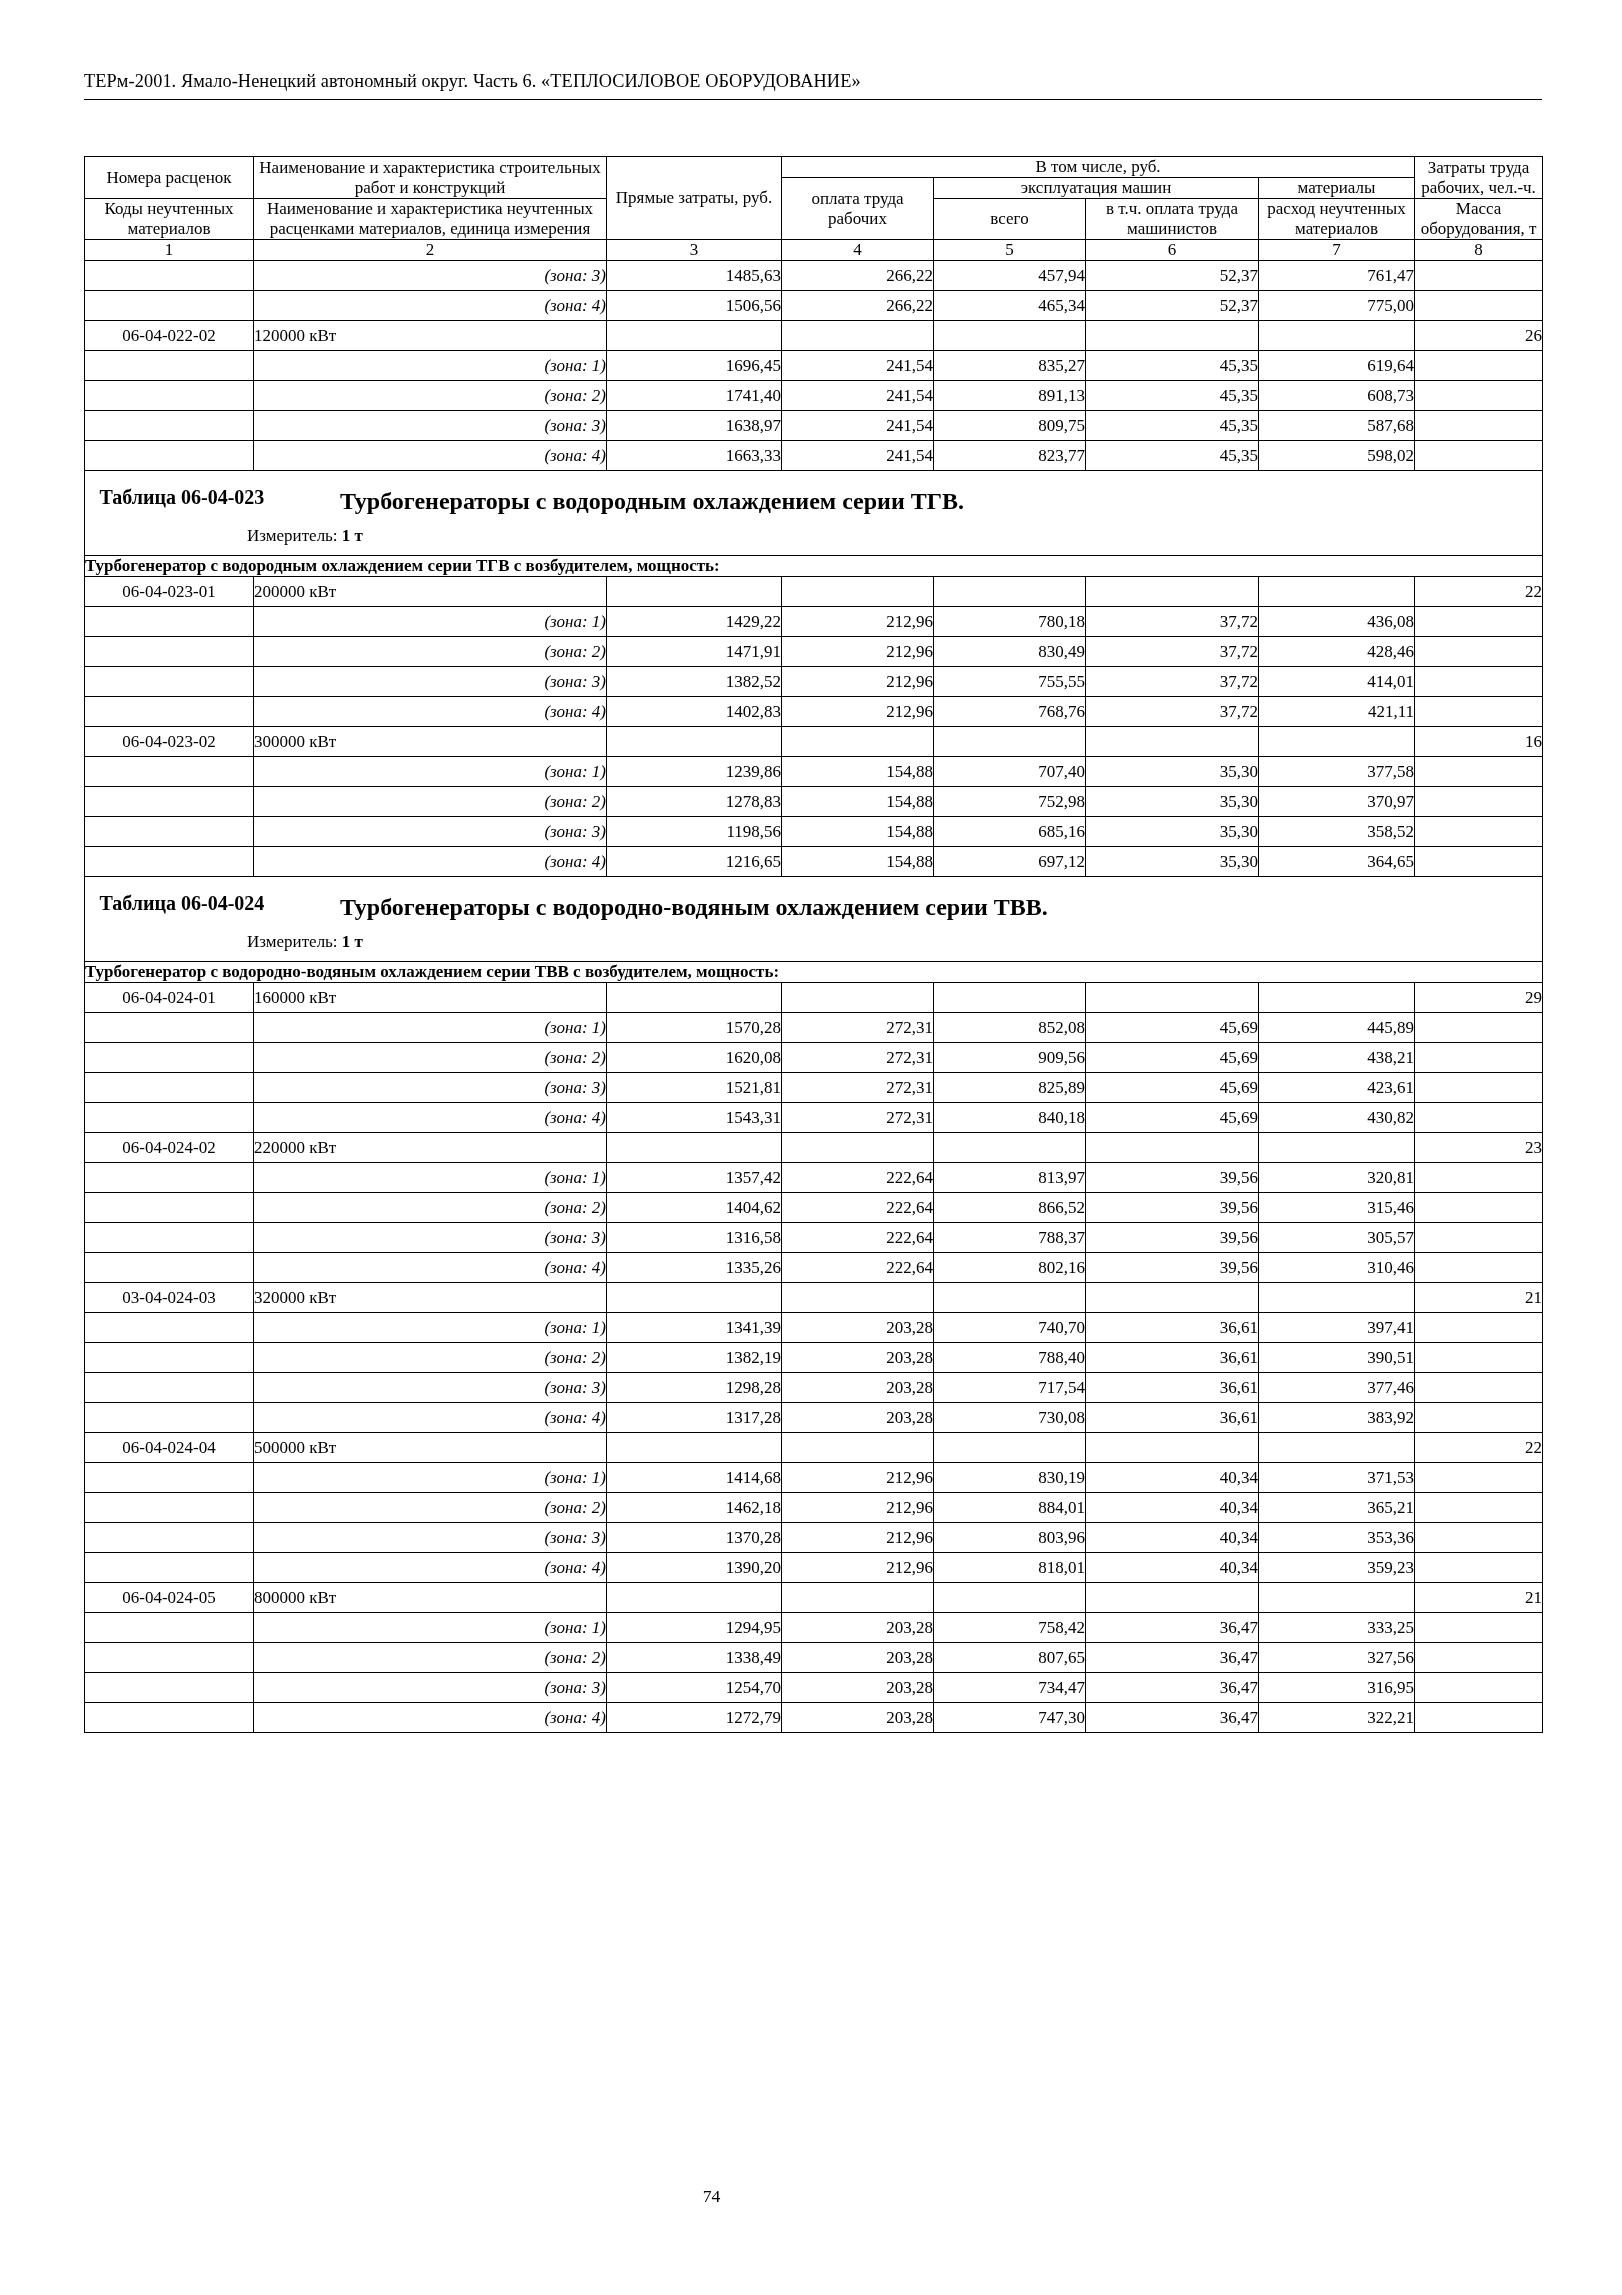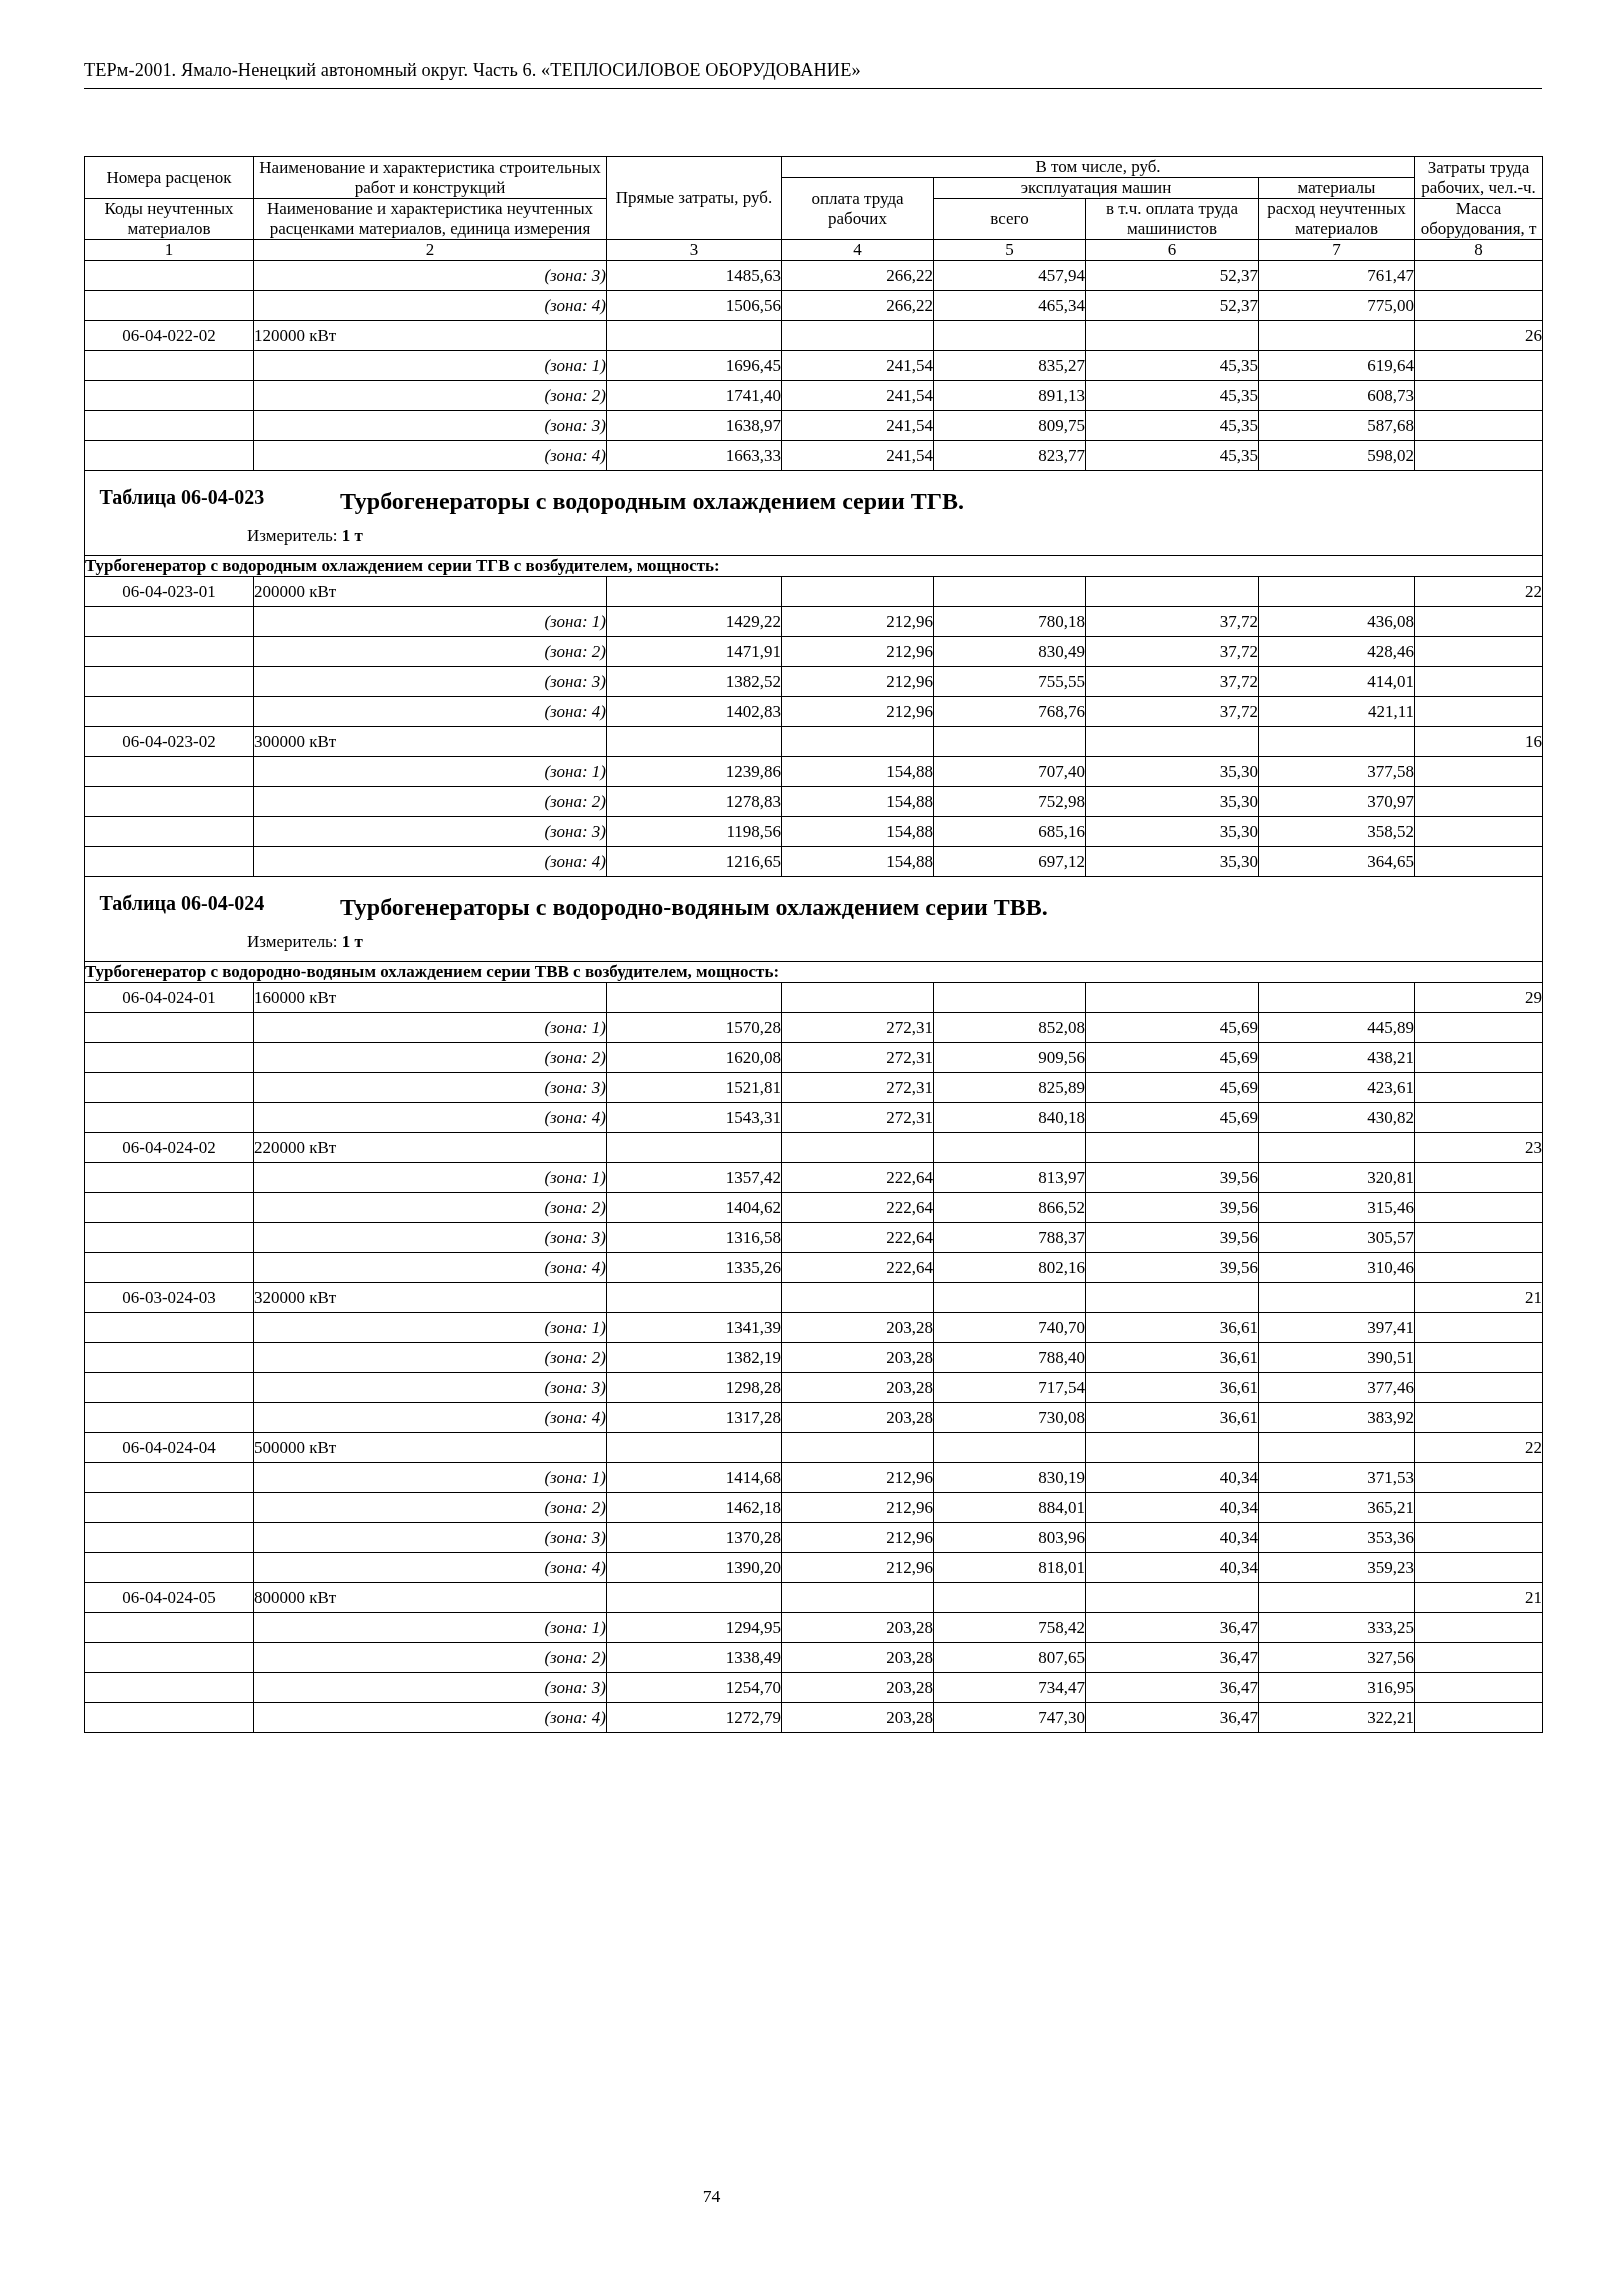--- a/index.html
+++ b/index.html
@@ -17,21 +17,21 @@
   .page {
     position: relative;
     width: 1623px;
     height: 2295px;
     box-sizing: border-box;
     padding: 0;
   }
   .header {
     position: absolute;
     left: 84px;
-    top: 60px;
+    top: 71px;
     width: 1458px;
   }
   .header-text {
     font-size: 18.3px;
     letter-spacing: 0.1px;
     white-space: nowrap;
   }
   .header-rule {
     margin-top: 6.5px;
     border-bottom: 1.3px solid #000;
@@ -486,21 +486,21 @@
           <td class="outer-l c-empty"></td>
           <td class="c-zone">(зона: 4)</td>
           <td class="c-num">1335,26</td>
           <td class="c-num">222,64</td>
           <td class="c-num c-num-c5">802,16</td>
           <td class="c-num c-num-c6">39,56</td>
           <td class="c-num c-num-c7">310,46</td>
           <td class="outer-r c-empty"></td>
         </tr>
         <tr class="row-h">
-          <td class="outer-l c-code">06-03-024-03</td>
+          <td class="outer-l c-code">03-04-024-03</td>
           <td class="c-name">320000 кВт</td>
           <td class="c-num"></td>
           <td class="c-num"></td>
           <td class="c-num"></td>
           <td class="c-num"></td>
           <td class="c-num"></td>
           <td class="outer-r c-mass">21</td>
         </tr>
         <tr class="row-h">
           <td class="outer-l c-empty"></td>

